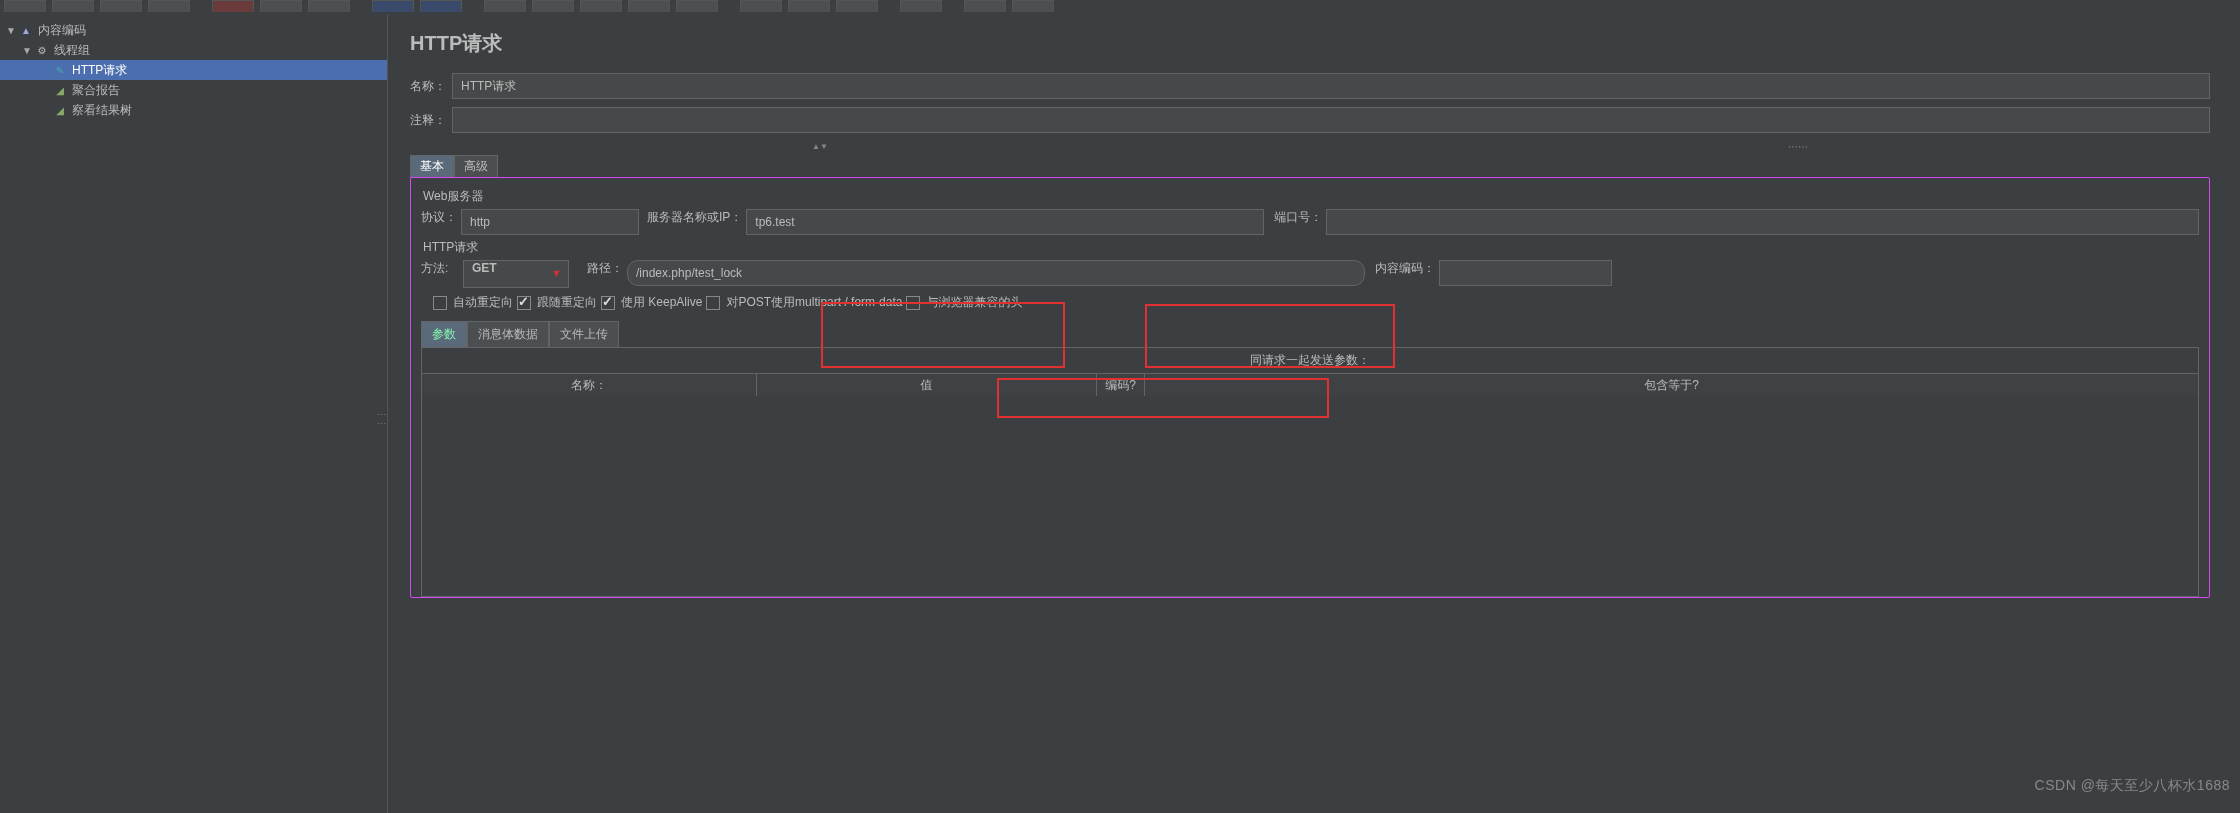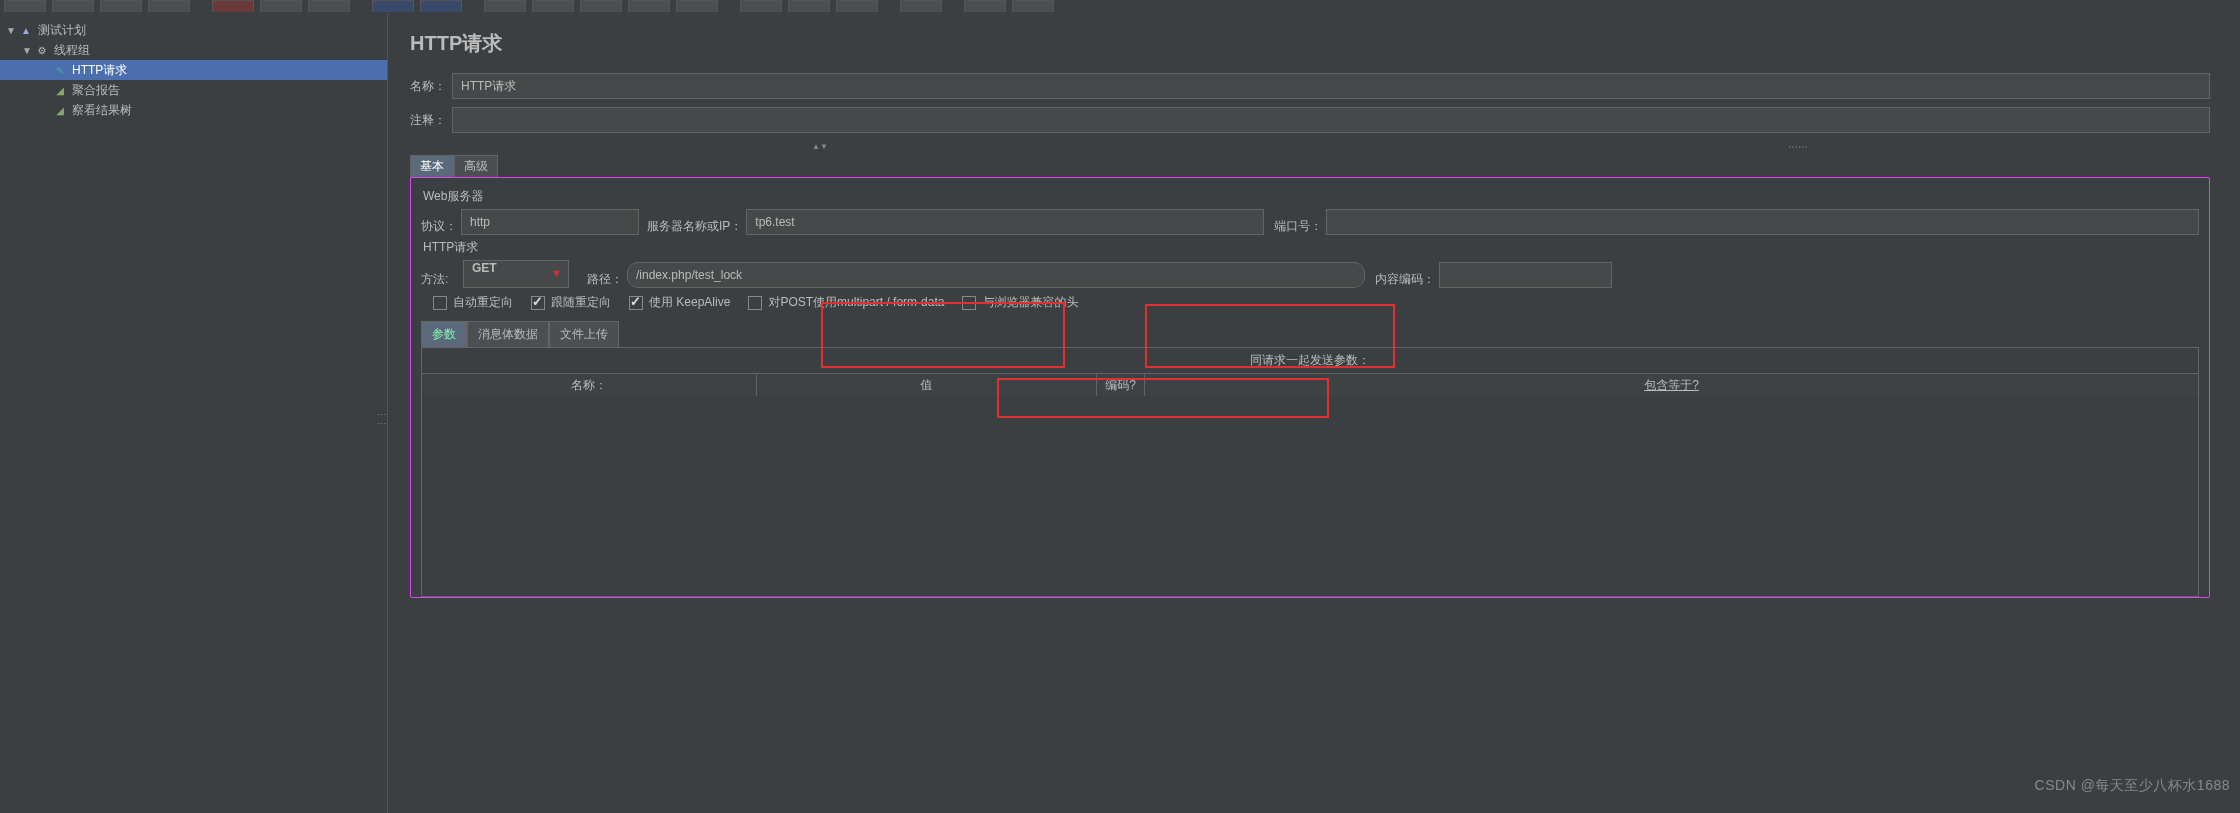--- a/index.html
+++ b/index.html
@@ -34,41 +34,41 @@
 .grip .arrows{color:#888;font-size:8px;}
 .grip .dots::before{content:"⋯⋯";font-size:10px;color:#888;}
 
 
 .tabs { display:flex; height:22px; }
 .tab { padding:2px 9px; background:#4b4f52; border:1px solid #646464; border-bottom:none; cursor:pointer; font-weight:normal; }
 .tab.active { background:#5a6a7a; color:#fff; }
 .tab-body { border:1px solid #d946ef; border-radius:0 2px 2px 2px; padding:6px 10px 0 10px; }
 
 .group-title { margin:4px 0 4px 2px; }
-.fieldrow { display:flex; align-items:flex-end; margin-bottom:0; }
+.fieldrow { display:flex; align-items:flex-start; margin-bottom:0; }
 .flabel { margin-right:4px; }
 
 .sel { width:106px; height:28px; background:#45494a; border:1px solid #646464; color:#bbbbbb; font-weight:bold; padding-left:8px; position:relative; }
 .sel .caret { position:absolute; right:6px; top:6px; color:#cc3333; font-size:11px; font-weight:bold; }
 
-.checks { display:flex; gap:18px; align-items:flex-start; margin:6px 0 10px 4px;padding-left:8px; }
+.checks { display:flex; gap:4px; align-items:flex-start; margin:6px 0 10px 4px;padding-left:8px; }
 .chk { display:flex; align-items:center; gap:6px; cursor:pointer; }
 .chkbox { width:14px; height:14px; border:1px solid #888; background:#3c3f41; position:relative; }
 .chkbox.on::after { content:"✓"; position:absolute; top:-3px; left:0; color:#ddd; font-size:13px; font-weight:bold; }
 
 .subtabs { display:flex; }
 .subtab { padding:4px 10px; background:#4b4f52; border:1px solid #646464; border-bottom:none; cursor:pointer; }
 .subtab.active { background:#5a6a7a; color:#86efac; }
 
 .params-box { border:1px solid #646464; }
 .params-head { text-align:center; padding:4px 0; border-bottom:1px solid #646464; }
 .params-cols { display:flex; height:22px; }
 .pcol { border-right:1px solid #646464; display:flex; align-items:center; justify-content:center; background:#3e4244; }
 .pcol:last-child{border-right:none;}
-.c1{width:335px;} .c2{width:340px;} .c3{width:48px;} .c4{width:335px;} .c5{flex:1;text-decoration:underline;}
+.c1{width:335px;} .c2{width:340px;} .c3{width:48px;} .c4{width:335px;} .c5{flex:1;}
 .params-body { height:200px; }
 
 
 .hl { position:absolute; border:2px solid #e03030; pointer-events:none; }
 .hl1 { left:410px; top:124px; width:244px; height:66px; }
 .hl2 { left:734px; top:126px; width:250px; height:64px; }
 .hl3 { left:586px; top:200px; width:332px; height:40px; }
 
 .watermark { position:absolute; right:10px; bottom:18px; color:#888; font-size:14px; letter-spacing:0.5px; }
 </style>
@@ -103,21 +103,21 @@
   <div class="tool-btn"></div>
   <div class="tool-btn"></div>
 </div>
 
 <div class="main">
   <div class="tree-panel">
     <div class="tree">
       <div class="tree-row">
         <span class="tree-toggle">▼</span>
         <span class="tree-icon ic-plan">▲</span>
-        <span>测试计划</span>
+        <span>内容编码</span>
       </div>
       <div class="tree-row indent1">
         <span class="tree-toggle">▼</span>
         <span class="tree-icon ic-gear">⚙</span>
         <span>线程组</span>
       </div>
       <div class="tree-row indent2 selected">
         <span class="tree-toggle"></span>
         <span class="tree-icon ic-http">✎</span>
         <span>HTTP请求</span>

